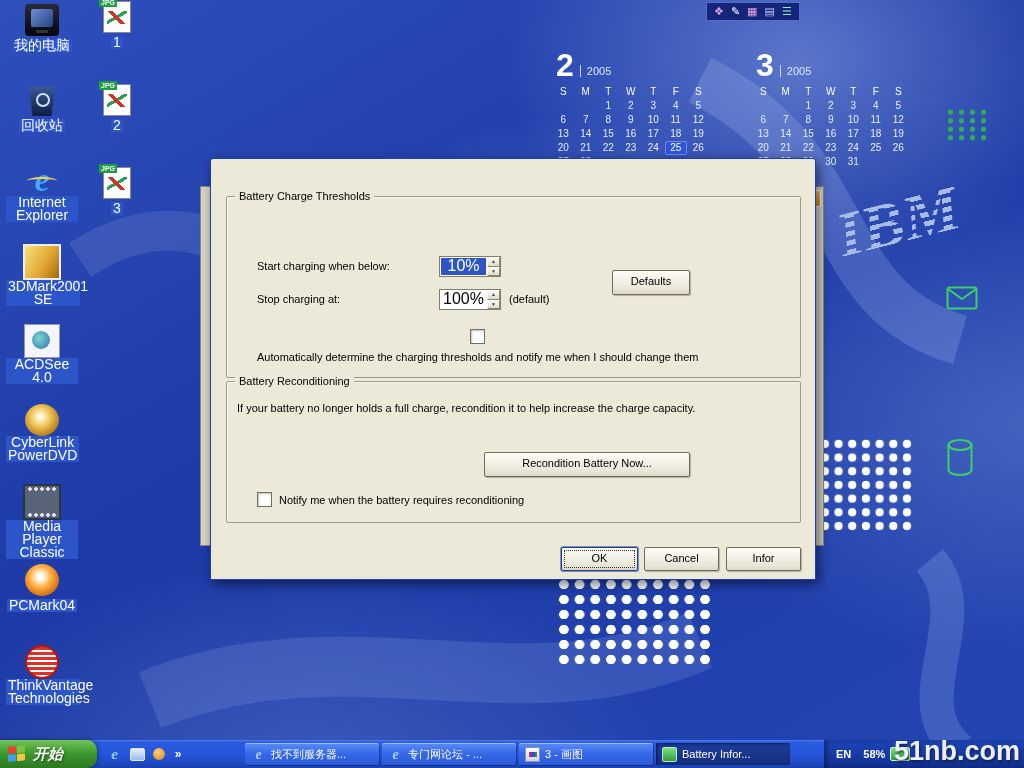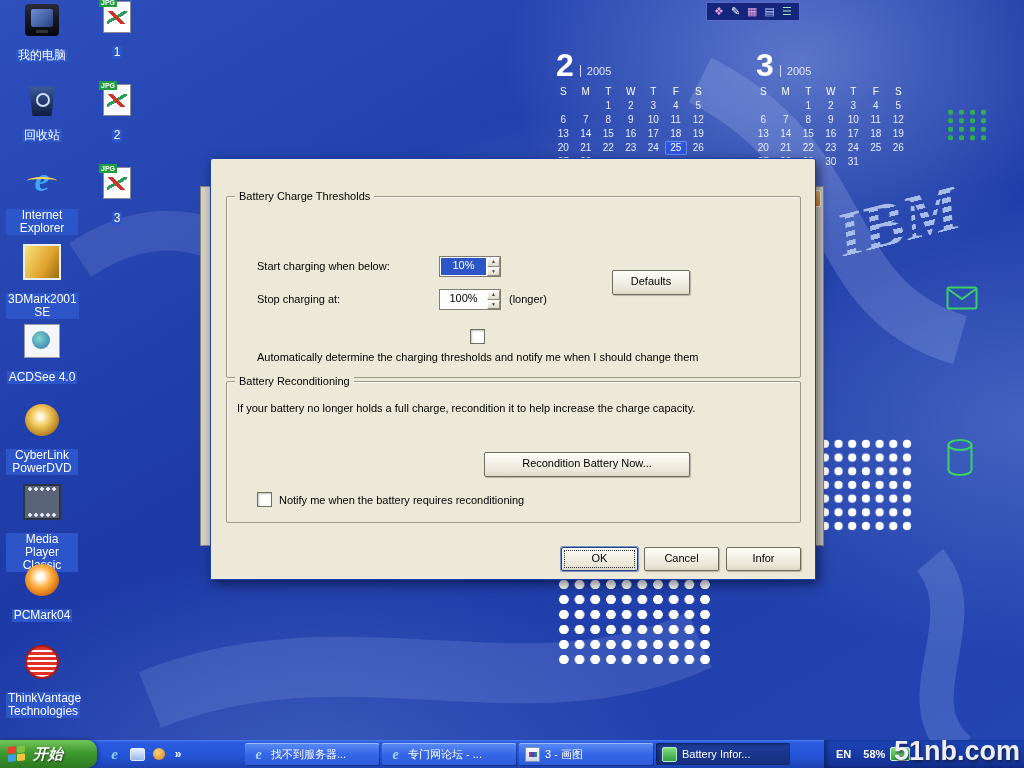--- a/index.html
+++ b/index.html
@@ -23,22 +23,22 @@
   .cal-cell{text-align:center;color:#e8eefb;line-height:14px;}
   .cal-dow{color:#ffffff;}
   .cal-hl{background:#2f55df;border-radius:2px;color:#fff;box-shadow:inset 0 0 0 1px #6c88f2;}
 
   
   #icon-col-main{position:absolute;left:6px;top:4px;width:72px;z-index:2;}
   #icon-col-files{position:absolute;left:88px;top:0;width:58px;z-index:2;}
   .desk-icon{height:80px;text-align:center;}
   #icon-col-files .desk-icon{height:82px;}
   .ic{width:34px;height:32px;margin:0 auto;position:relative;}
-  .desk-label{display:inline-block;background:#2b55c8;color:#fff;font-size:12px;line-height:13px;
-    padding:0 2px;margin-top:13px;max-width:70px;}
+  .desk-label{display:inline-block;background:#2b55c8;color:#fff;font-size:14px;line-height:13px;
+    padding:0 2px;margin-top:0;max-width:70px;}
   .ic-my-computer{background:linear-gradient(#2a2a3a,#05050c);border-radius:4px;}
   .ic-my-computer::before{content:"";position:absolute;inset:5px 6px 9px;
     background:linear-gradient(135deg,#6f8fd8,#24407e);border-radius:2px;}
   .ic-my-computer::after{content:"";position:absolute;left:11px;right:11px;bottom:3px;height:3px;background:#333;}
   .ic-recycle-bin{background:linear-gradient(#3d5fa0,#101c40);clip-path:polygon(12% 8%,88% 8%,78% 100%,22% 100%);}
   .ic-recycle-bin::before{content:"";position:absolute;left:11px;top:9px;width:10px;height:10px;
     border:2px solid #cfe0ff;border-radius:50%;}
   .ic-ie{font-family:"Liberation Serif",serif;font-style:italic;font-weight:bold;font-size:34px;
     line-height:32px;color:#3fa8f8;text-align:center;}
   .ic-ie::after{content:"";position:absolute;left:2px;right:2px;top:13px;height:6px;
@@ -106,21 +106,21 @@
     box-shadow:inset 1px 1px 0 rgba(255,255,255,.7);}
   .g1{left:15px;top:37px;width:573px;height:180px;}
   .g2{left:15px;top:222px;width:573px;height:140px;}
   .legend{position:absolute;top:-7px;left:8px;background:#ece9d8;padding:0 4px;font-size:11px;color:#000;}
   .desc{position:absolute;left:10px;top:16px;right:8px;font-size:11px;color:#000;}
   .g2 .desc{top:20px;}
   .lbl{position:absolute;font-size:11px;color:#000;}
   .l1{left:30px;top:63px;} .l2{left:30px;top:96px;}
   .spin{position:absolute;width:60px;height:19px;border:1px solid #7f7d70;background:#fff;display:flex;}
   .s1{left:212px;top:59px;} .s2{left:212px;top:92px;}
-  .spin-val{flex:1;font-size:11px;text-align:center;line-height:15px;margin:1px;color:#000;}
+  .spin-val{flex:1;font-size:16px;text-align:center;line-height:15px;margin:1px;color:#000;}
   .spin-val.selected{background:#2c56c8;color:#fff;}
   .spin-btns{width:13px;display:flex;flex-direction:column;}
   .sb{flex:1;font-size:5px;line-height:7px;text-align:center;background:linear-gradient(#fbfaf6,#dedac9);
     border:1px solid;border-color:#fff #8a887a #8a887a #fff;color:#444;}
   .note{position:absolute;left:282px;top:96px;font-size:11px;color:#000;}
   .btn{position:absolute;font-size:11px;text-align:center;height:22px;line-height:20px;color:#000;
     background:linear-gradient(#fefef9,#e9e5d6 80%,#ddd8c4);border:1px solid #6e6c5d;border-radius:2px;
     box-shadow:1px 1px 1px rgba(0,0,0,.25);}
   .defaults{left:385px;top:73px;width:76px;height:23px;line-height:21px;}
   .recondition{left:257px;top:70px;width:204px;height:23px;line-height:21px;}
@@ -354,21 +354,21 @@
       </div>
       <div class="btn defaults">Defaults</div>
       <div class="lbl l2">Stop charging at:</div>
       <div class="spin s2">
         <span class="spin-val">100%</span>
         <span class="spin-btns">
           <span class="sb">▲</span>
           <span class="sb">▼</span>
         </span>
       </div>
-      <div class="note">(longer)</div>
+      <div class="note">(default)</div>
       <div class="chk-row c1">
         <span class="chk"></span>
         <span class="chk-lbl">Automatically determine the charging thresholds and notify me when I should change them</span>
       </div>
     </div>
 
     <div class="groupbox g2">
       <span class="legend">Battery Reconditioning</span>
       <div class="desc">If your battery no longer holds a full charge, recondition it to help increase the charge capacity.</div>
       <div class="btn recondition">Recondition Battery Now...</div>

